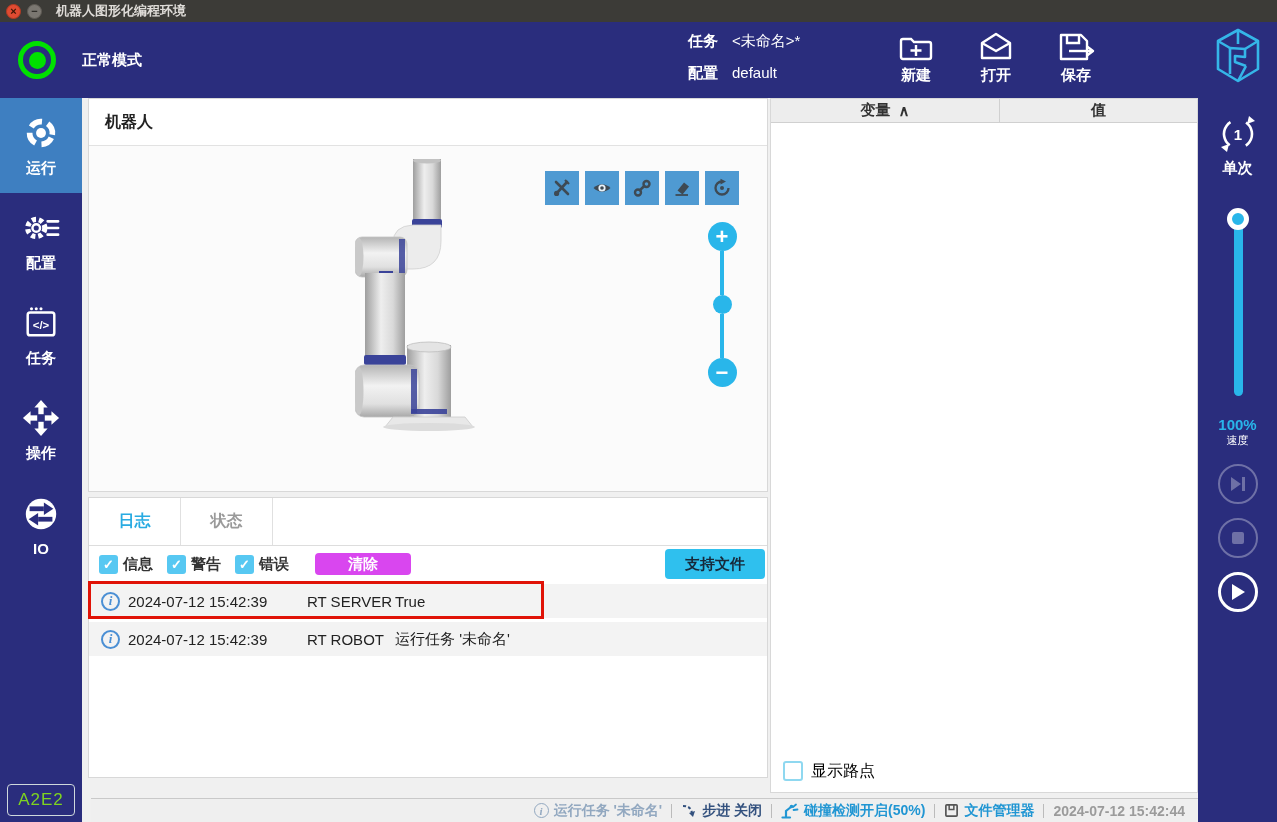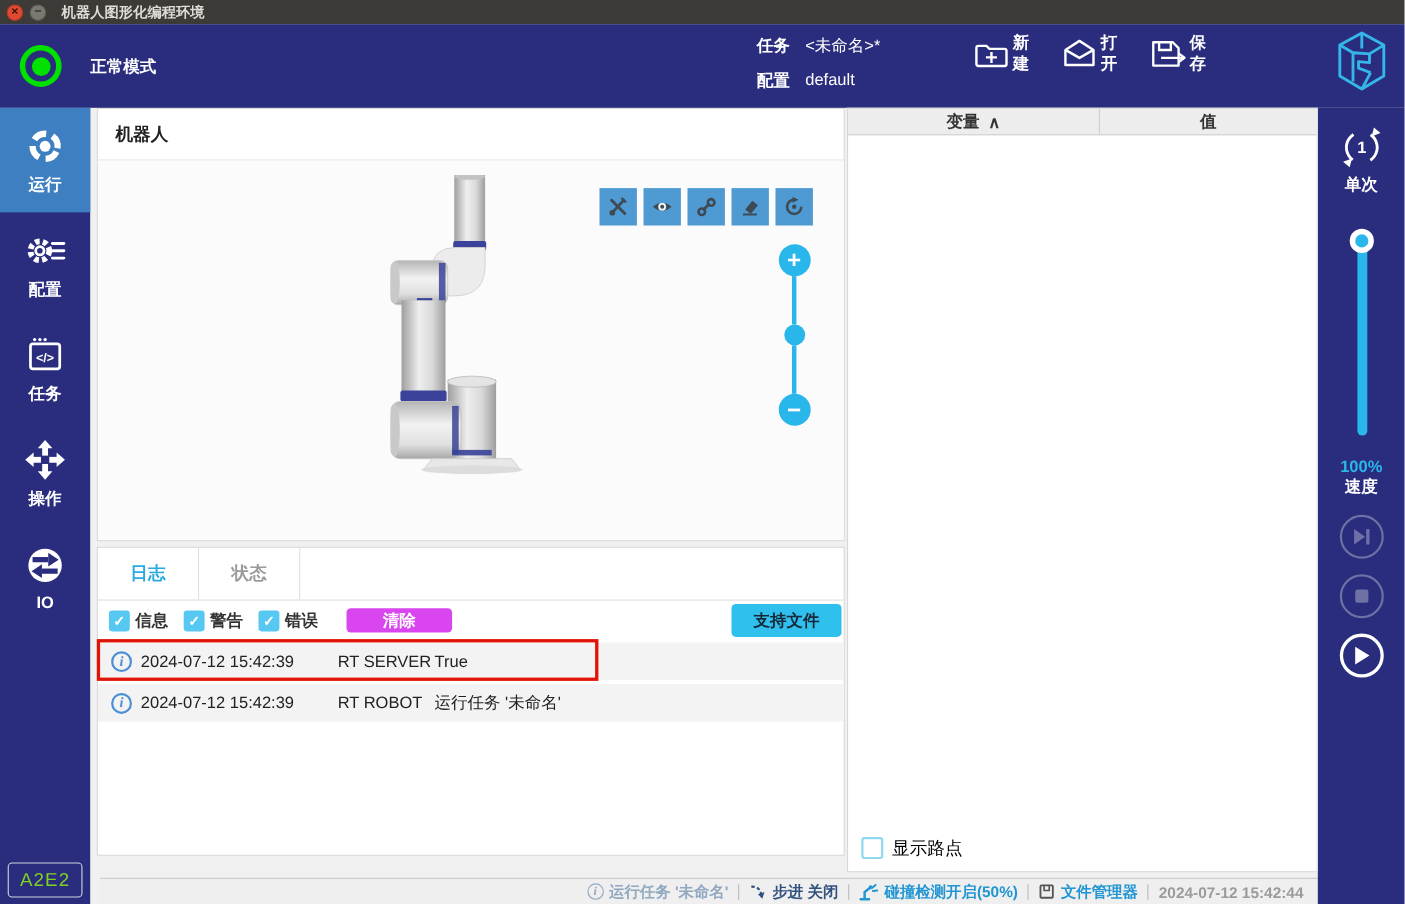--- a/index.html
+++ b/index.html
@@ -17,21 +17,21 @@
   
   .header { height:76px; background:#2a2d7d; display:flex; align-items:center; color:#fff; position:relative; }
   .mode { display:flex; align-items:center; margin-left:18px; }
   .mode-ind { width:38px; height:38px; border-radius:50%; border:5px solid #00e100; display:flex; align-items:center; justify-content:center; }
   .mode-ind .dot { width:17px; height:17px; border-radius:50%; background:#00e100; }
   .mode-label { font-size:15px; font-weight:bold; margin-left:26px; }
   .task-block { position:absolute; left:688px; top:10px; font-size:15px; }
   .task-row { display:flex; margin-bottom:13px; }
   .task-row .lbl { font-weight:bold; width:44px; }
   .hdr-actions { position:absolute; left:884px; top:8px; display:flex; gap:16px; }
-  .hdr-btn { width:64px; display:flex; flex-direction:row; align-items:center; gap:2px; cursor:pointer; }
+  .hdr-btn { width:64px; display:flex; flex-direction:column; align-items:center; gap:2px; cursor:pointer; }
   .hdr-btn svg { display:block; }
   .hdr-btn .cap { font-size:15px; font-weight:bold; }
   .logo { position:absolute; right:13px; top:4px; }
 
   
   .content { display:flex; height:724px; }
   .lsidebar { width:82px; background:#2a2d7d; display:flex; flex-direction:column; align-items:stretch; position:relative; }
   .nav-item { height:95px; display:flex; flex-direction:column; align-items:center; justify-content:center; gap:7px;
               color:#fff; cursor:pointer; }
   .nav-item.active { background:#3e7fc1; }
@@ -94,21 +94,21 @@
   .wbox { width:20px; height:20px; border:2px solid #8fd8f0; border-radius:3px; background:#fff; }
 
   
   .rsidebar { width:79px; background:#2a2d7d; display:flex; flex-direction:column; align-items:center; color:#fff; }
   .loop-cap { font-size:15px; font-weight:bold; margin-top:2px; }
   .speed-slider { margin-top:30px; height:192px; width:22px; position:relative; }
   .strack { position:absolute; left:7px; top:10px; width:9px; height:178px; background:#29b6ea; border-radius:5px; }
   .shandle { position:absolute; left:0; top:0; width:22px; height:22px; border-radius:50%; background:#29b6ea;
              border:5px solid #fff; cursor:pointer; }
   .speed-val { margin-top:16px; font-size:15px; font-weight:bold; color:#29b6ea; }
-  .speed-cap { font-size:15px; font-weight:bold; }
+  .speed-cap { font-size:11px; font-weight:normal; }
   .pbtn { width:40px; height:40px; border-radius:50%; display:flex; align-items:center; justify-content:center; cursor:pointer; }
   .pbtn.dim { border:2.5px solid rgba(255,255,255,.32); }
   .pbtn.lit { border:3px solid #fff; }
 
   
   .statusbar { height:24px; margin-left:3px; background:#efefef; border-top:1px solid #c9c9c9;
                display:flex; align-items:center; justify-content:flex-end; padding-right:13px; gap:9px;
                font-size:14px; font-weight:bold; }
   .sb-item { display:flex; align-items:center; gap:5px; cursor:pointer; }
   .sb-sep { width:1px; height:14px; background:#bbb; }

